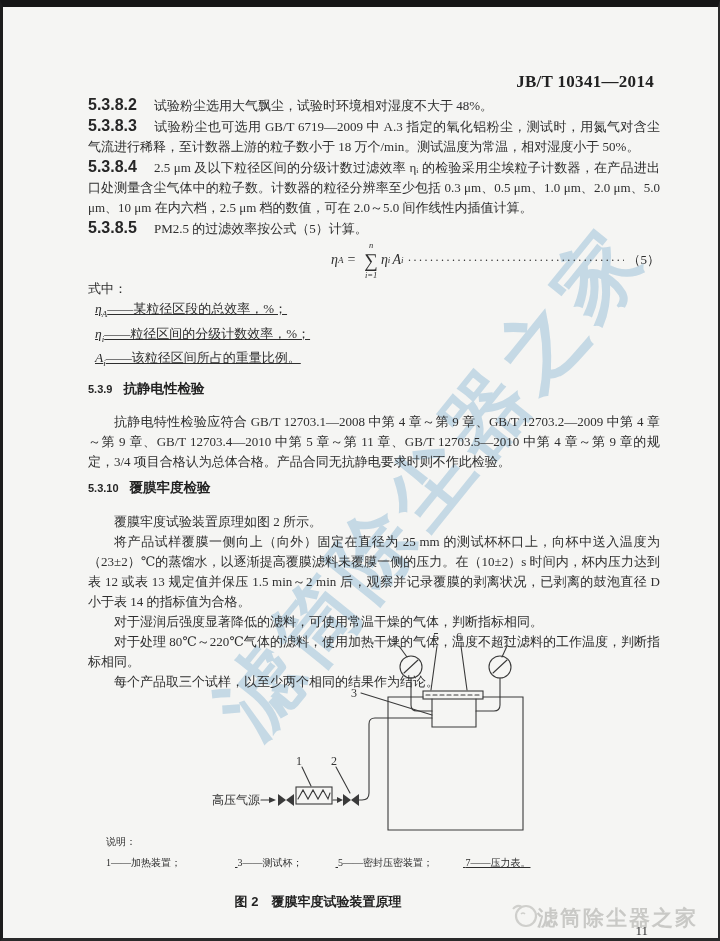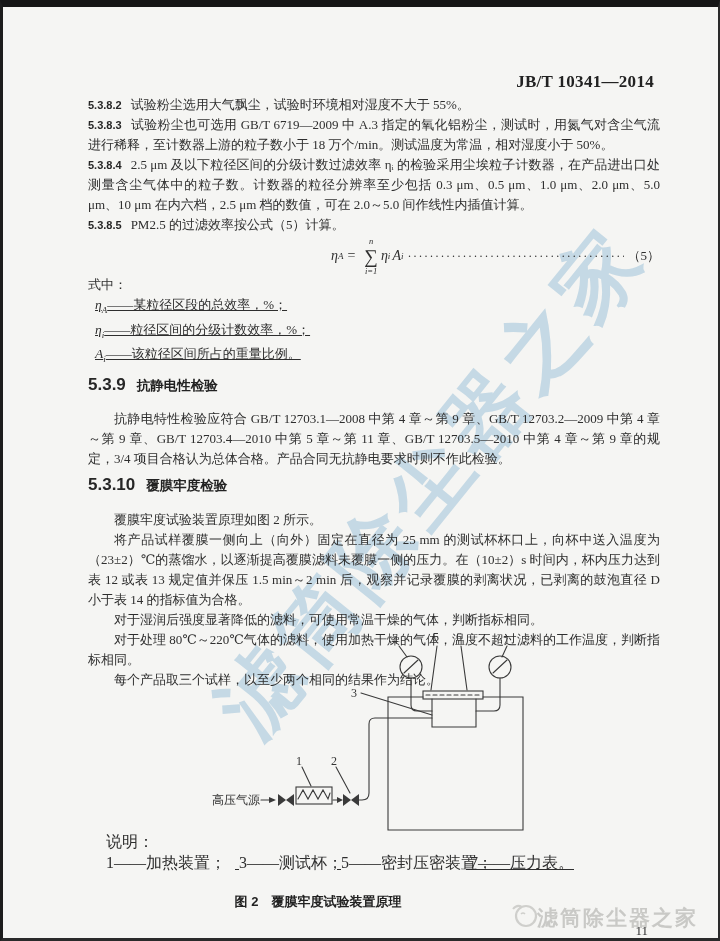--- a/index.html
+++ b/index.html
@@ -21,45 +21,45 @@
     font-family:Liberation Serif, serif;
     font-weight:bold;font-size:17px;letter-spacing:.3px;color:#222;
   }
   .content{
     position:absolute;left:85px;top:88px;width:572px;z-index:2;
     font-size:13px;line-height:20px;text-align:justify;
   }
   .clause{margin:0;}
   .num{
     font-family:"Liberation Sans","DejaVu Sans",sans-serif;
-    font-weight:bold;font-size:11px;margin-right:9px;color:#262626;
+    font-weight:bold;font-size:16px;margin-right:17px;color:#262626;
   }
   .head{
     font-family:"Liberation Sans","DejaVu Sans",sans-serif;
     font-weight:bold;font-size:13.5px;margin-top:6px;line-height:20px;color:#222;
   }
-  .head .num{margin-right:11px;font-size:17px;}
+  .head .num{margin-right:11px;font-size:11px;}
   .indent{text-indent:2em;margin:0;}
   .mt6{margin-top:6px;}
   .formula-row{display:flex;align-items:center;height:36px;margin:3px 0 1px 0;}
   .formula-core{display:inline-flex;align-items:center;margin-left:243px;font-size:14px;}
   .formula-core i{font-family:"Liberation Serif",serif;}
   .formula-core sub{font-size:9px;font-style:italic;}
   .sum{display:inline-flex;flex-direction:column;align-items:center;line-height:1;margin:0 3px 0 5px;}
   .sum .lim{font-size:8.5px;font-style:italic;line-height:1;}
   .sum .sig{font-size:19px;line-height:1;margin:1px 0;}
   .dots{flex:1;overflow:hidden;white-space:nowrap;letter-spacing:1.5px;margin:0 4px;font-size:12px;color:#333;}
   .eqnum{font-size:13px;white-space:nowrap;}
   .where-label{margin:0;}
   .defs{margin:0 0 0 7px;}
   .def{line-height:20px;text-decoration:underline;}
   .def i{font-size:13.5px;}
   .def sub{font-size:9px;font-style:italic;}
   .diagram-svg{position:absolute;left:0;top:0;z-index:2;pointer-events:none;}
-  .legend{position:absolute;left:103px;top:824px;z-index:2;font-size:16px;line-height:21px;width:560px;}
+  .legend{position:absolute;left:103px;top:824px;z-index:2;font-size:10px;line-height:21px;width:560px;}
   .leg-row{white-space:nowrap;text-decoration:underline;}
   .leg-c1{display:inline-block;width:129px;}
   .leg-c2{display:inline-block;width:98px;}
   .leg-c3{display:inline-block;width:125px;}
   .caption{
     position:absolute;left:85px;top:886px;width:460px;text-align:center;z-index:2;
     font-family:"Liberation Sans","DejaVu Sans",sans-serif;font-weight:bold;font-size:13px;color:#222;
   }
   .footer-brand{
     position:absolute;top:897px;right:20px;z-index:2;
@@ -73,21 +73,21 @@
 <body>
 
 <div class="page">
 
   <div class="watermark">滤筒除尘器之家</div>
 
   <div class="hdr">JB/T 10341—2014</div>
 
   <div class="content">
 
-    <p class="clause"><span class="num">5.3.8.2</span><span>试验粉尘选用大气飘尘，试验时环境相对湿度不大于 55%。</span></p>
+    <p class="clause"><span class="num">5.3.8.2</span><span>试验粉尘选用大气飘尘，试验时环境相对湿度不大于 48%。</span></p>
 
     <p class="clause"><span class="num">5.3.8.3</span><span>试验粉尘也可选用 GB/T 6719—2009 中 A.3 指定的氧化铝粉尘，测试时，用氮气对含尘气流进行稀释，至计数器上游的粒子数小于 18 万个/min。测试温度为常温，相对湿度小于 50%。</span></p>
 
     <p class="clause"><span class="num">5.3.8.4</span><span>2.5 μm 及以下粒径区间的分级计数过滤效率 ηᵢ 的检验采用尘埃粒子计数器，在产品进出口处测量含尘气体中的粒子数。计数器的粒径分辨率至少包括 0.3 μm、0.5 μm、1.0 μm、2.0 μm、5.0 μm、10 μm 在内六档，2.5 μm 档的数值，可在 2.0～5.0 间作线性内插值计算。</span></p>
 
     <p class="clause"><span class="num">5.3.8.5</span><span>PM2.5 的过滤效率按公式（5）计算。</span></p>
 
     <div class="formula-row">
       <span class="formula-core">
         <i>η</i>

